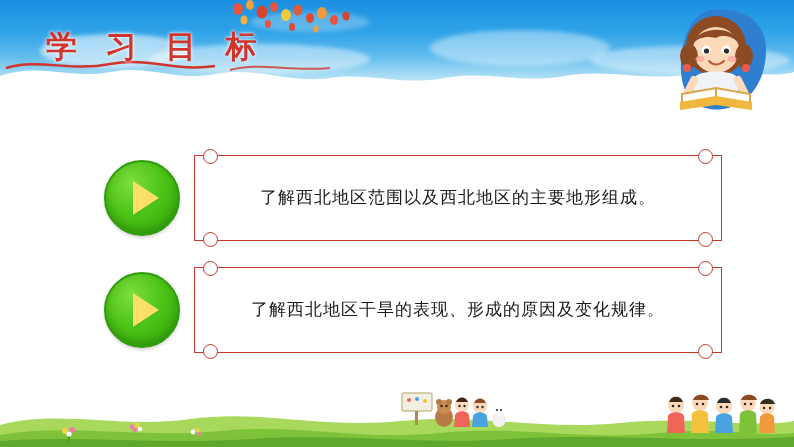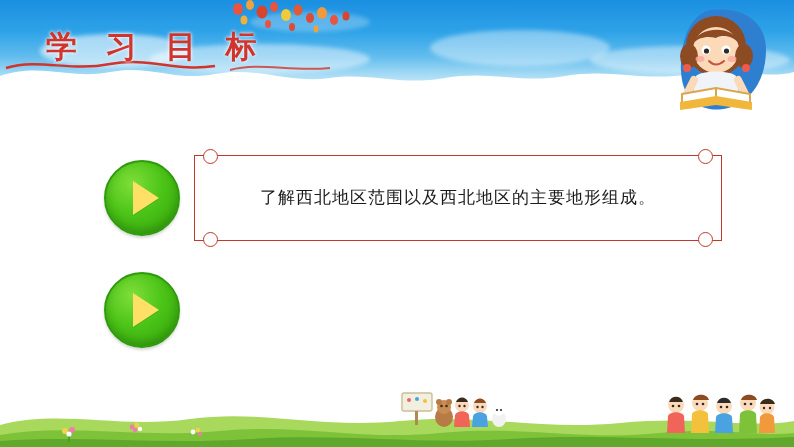--- a/index.html
+++ b/index.html
@@ -285,20 +285,25 @@
         <span class="corner bl"></span>
           <span class="corner br"></span>
         <div class="box-text">了解西北地区范围以及西北地区的主要地形组成。</div>
       </div>
     </div>
 
     <div class="row r2">
       <div class="bullet">
         <div class="tri"></div>
       </div>
+      <div class="scroll-box">
+        <span class="corner bl"></span>
+          <span class="corner br"></span>
+        <div class="box-text">了解西北地区干旱的表现、形成的原因及变化规律。</div>
+      </div>
     </div>
 
   </div>
 
   <div class="bottom">
     <svg style="position:absolute;left:0;bottom:0;width:794px;height:68px;" viewBox="0 0 794 68" preserveAspectRatio="none">
       <path d="M0,46 C60,30 120,50 190,40 C260,30 320,50 400,42 C480,34 540,52 620,44
                C700,36 750,50 794,42 L794,68 L0,68 Z" fill="#a8d85c"></path>
       <path d="M0,56 C70,44 140,60 220,52 C300,44 360,62 440,54 C520,46 580,62 660,54
                C720,48 760,58 794,54 L794,68 L0,68 Z" fill="#7ec23a"></path>

